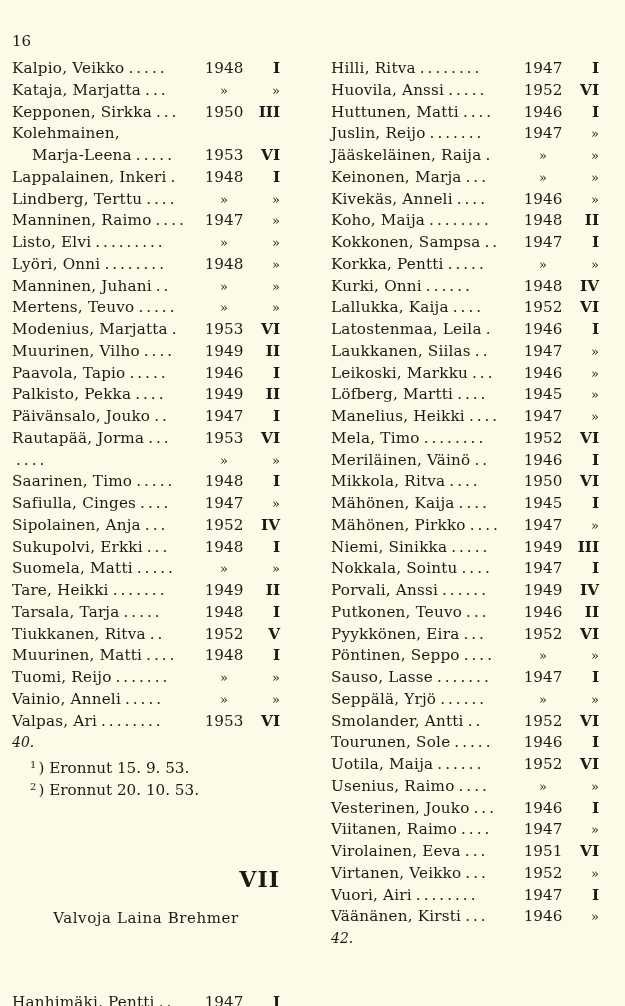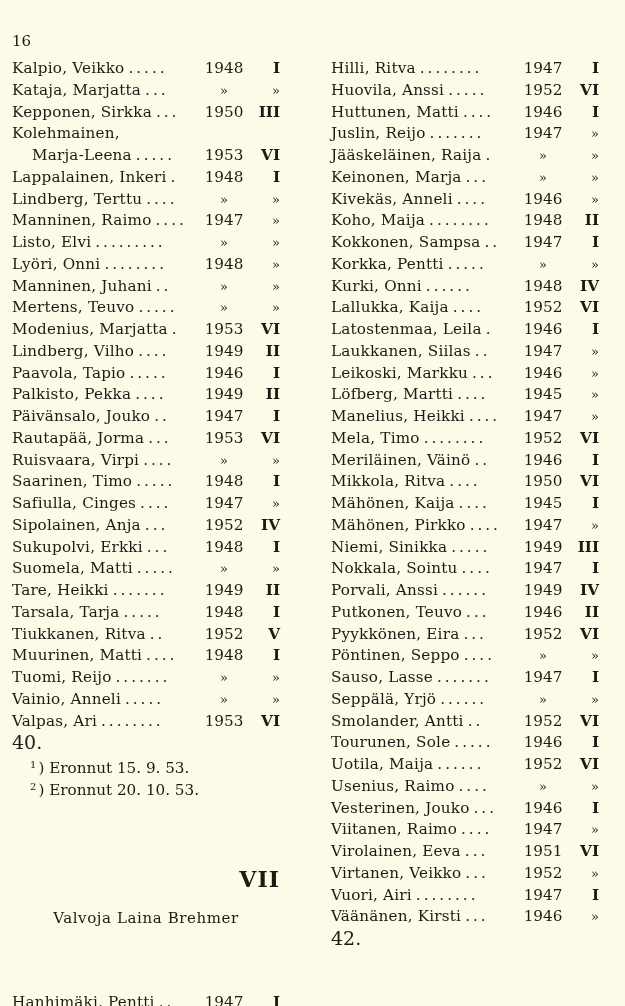--- a/index.html
+++ b/index.html
@@ -61,21 +61,22 @@
       font-weight: bold;
     }
     .row .grade.ditto,
     .row .year.ditto {
       font-weight: normal;
       font-size: 13px;
     }
     .count {
       height: 21.75px;
       line-height: 21.75px;
-      font-size: 19px;
+      font-size: 14px;
+      font-style: italic;
     }
     .footnote {
       height: 21.75px;
       line-height: 21.75px;
       font-size: 15.2px;
       padding-left: 18px;
     }
     .footnote sup {
       font-size: 10px;
       vertical-align: 5px;
@@ -186,21 +187,21 @@
     <span class="year ditto">»</span>
     <span class="grade ditto">»</span>
   </div>
       <div class="row">
     <span class="name">Modenius, Marjatta</span>
     <span class="dots">.</span>
     <span class="year">1953</span>
     <span class="grade">VI</span>
   </div>
       <div class="row">
-    <span class="name">Lindberg, Vilho</span>
+    <span class="name">Muurinen, Vilho</span>
     <span class="dots">....</span>
     <span class="year">1949</span>
     <span class="grade">II</span>
   </div>
       <div class="row">
     <span class="name">Paavola, Tapio</span>
     <span class="dots">.....</span>
     <span class="year">1946</span>
     <span class="grade">I</span>
   </div>
@@ -216,21 +217,20 @@
     <span class="year">1947</span>
     <span class="grade">I</span>
   </div>
       <div class="row">
     <span class="name">Rautapää, Jorma</span>
     <span class="dots">...</span>
     <span class="year">1953</span>
     <span class="grade">VI</span>
   </div>
       <div class="row">
-    <span class="name">Ruisvaara, Virpi</span>
     <span class="dots">....</span>
     <span class="year ditto">»</span>
     <span class="grade ditto">»</span>
   </div>
       <div class="row">
     <span class="name">Saarinen, Timo</span>
     <span class="dots">.....</span>
     <span class="year">1948</span>
     <span class="grade">I</span>
   </div>

